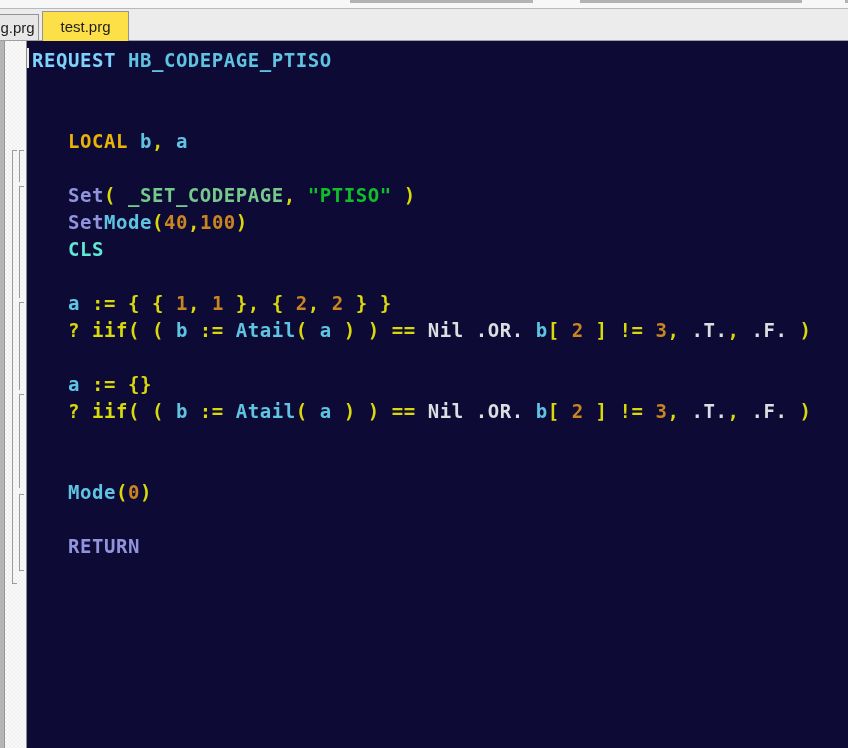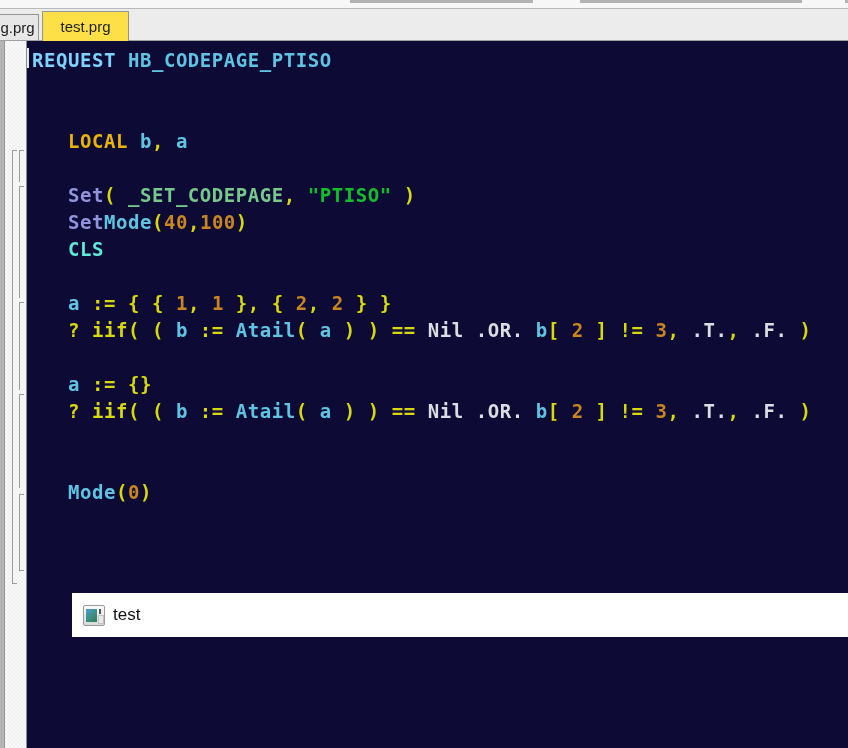--- a/index.html
+++ b/index.html
@@ -154,28 +154,21 @@
         <div class="code-line"></div>
         <div class="code-line"><span style="color: rgb(220, 221, 224);">   </span><span style="color: rgb(95, 196, 225);">a</span><span style="color: rgb(216, 216, 10);"> := { { </span><span style="color: rgb(201, 133, 31);">1</span><span style="color: rgb(216, 216, 10);">, </span><span style="color: rgb(201, 133, 31);">1</span><span style="color: rgb(216, 216, 10);"> }, { </span><span style="color: rgb(201, 133, 31);">2</span><span style="color: rgb(216, 216, 10);">, </span><span style="color: rgb(201, 133, 31);">2</span><span style="color: rgb(216, 216, 10);"> } }</span></div>
         <div class="code-line"><span style="color: rgb(220, 221, 224);">   </span><span style="color: rgb(216, 216, 10);">? iif( ( </span><span style="color: rgb(95, 196, 225);">b</span><span style="color: rgb(216, 216, 10);"> := </span><span style="color: rgb(95, 196, 225);">Atail</span><span style="color: rgb(216, 216, 10);">( </span><span style="color: rgb(95, 196, 225);">a</span><span style="color: rgb(216, 216, 10);"> ) ) == </span><span style="color: rgb(220, 221, 224);">Nil</span><span style="color: rgb(220, 221, 224);"> </span><span style="color: rgb(220, 221, 224);">.OR.</span><span style="color: rgb(220, 221, 224);"> </span><span style="color: rgb(95, 196, 225);">b</span><span style="color: rgb(216, 216, 10);">[ </span><span style="color: rgb(201, 133, 31);">2</span><span style="color: rgb(216, 216, 10);"> ] </span><span style="color: rgb(216, 216, 10);">!= </span><span style="color: rgb(201, 133, 31);">3</span><span style="color: rgb(216, 216, 10);">, </span><span style="color: rgb(220, 221, 224);">.T.</span><span style="color: rgb(216, 216, 10);">, </span><span style="color: rgb(220, 221, 224);">.F.</span><span style="color: rgb(216, 216, 10);"> )</span></div>
         <div class="code-line"></div>
         <div class="code-line"><span style="color: rgb(220, 221, 224);">   </span><span style="color: rgb(95, 196, 225);">a</span><span style="color: rgb(216, 216, 10);"> := {}</span></div>
         <div class="code-line"><span style="color: rgb(220, 221, 224);">   </span><span style="color: rgb(216, 216, 10);">? iif( ( </span><span style="color: rgb(95, 196, 225);">b</span><span style="color: rgb(216, 216, 10);"> := </span><span style="color: rgb(95, 196, 225);">Atail</span><span style="color: rgb(216, 216, 10);">( </span><span style="color: rgb(95, 196, 225);">a</span><span style="color: rgb(216, 216, 10);"> ) ) == </span><span style="color: rgb(220, 221, 224);">Nil</span><span style="color: rgb(220, 221, 224);"> </span><span style="color: rgb(220, 221, 224);">.OR.</span><span style="color: rgb(220, 221, 224);"> </span><span style="color: rgb(95, 196, 225);">b</span><span style="color: rgb(216, 216, 10);">[ </span><span style="color: rgb(201, 133, 31);">2</span><span style="color: rgb(216, 216, 10);"> ] </span><span style="color: rgb(216, 216, 10);">!= </span><span style="color: rgb(201, 133, 31);">3</span><span style="color: rgb(216, 216, 10);">, </span><span style="color: rgb(220, 221, 224);">.T.</span><span style="color: rgb(216, 216, 10);">, </span><span style="color: rgb(220, 221, 224);">.F.</span><span style="color: rgb(216, 216, 10);"> )</span></div>
         <div class="code-line"></div>
         <div class="code-line"></div>
         <div class="code-line"><span style="color: rgb(220, 221, 224);">   </span><span style="color: rgb(95, 196, 225);">Mode</span><span style="color: rgb(216, 216, 10);">(</span><span style="color: rgb(201, 133, 31);">0</span><span style="color: rgb(216, 216, 10);">)</span></div>
         <div class="code-line"></div>
+        <div class="code-line"><span style="color: rgb(220, 221, 224);">   </span><span style="color: rgb(145, 147, 221);">RETURN</span></div>
       </div>
   </div>
   <div class="caret"></div>
 
   <div class="console">
-    <div class="console-titlebar">
-      <div class="console-icon">
-        <div class="pane"></div>
-        <div class="lightpane"></div>
-        <div class="tick"></div>
-      </div>
-      <span class="console-title">test</span>
-    </div>
   </div>
 
 </div>
 
 </body></html>

